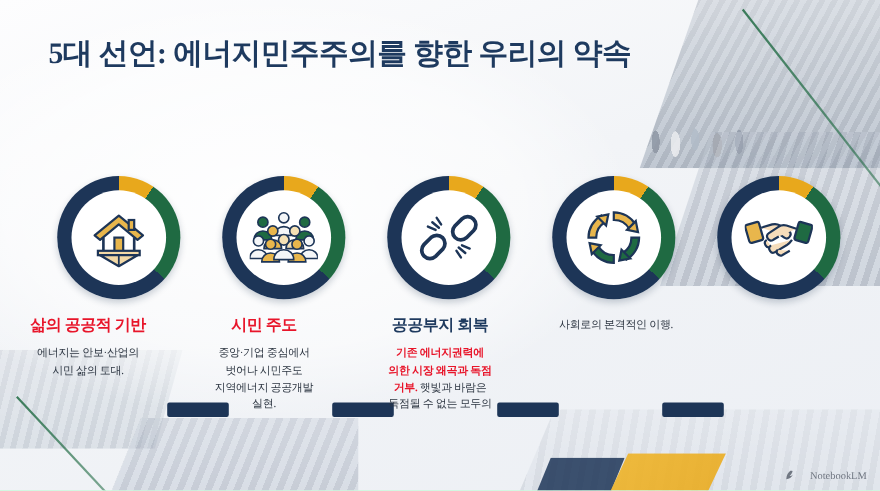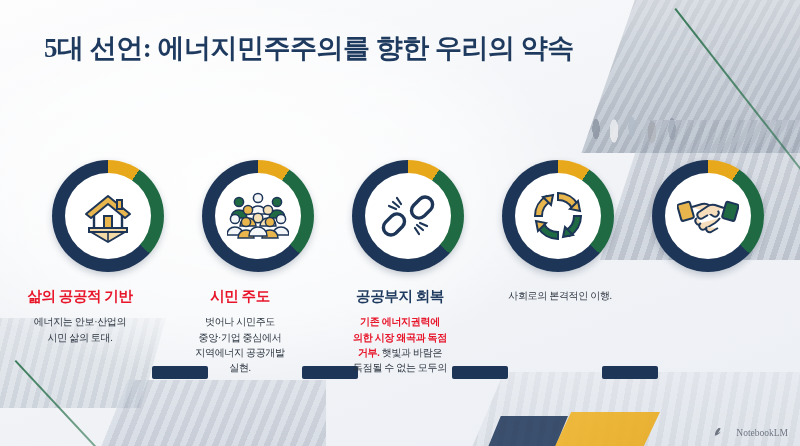--- a/index.html
+++ b/index.html
@@ -363,22 +363,22 @@
       <div class="col-head head-red">삶의 공공적 기반</div>
       <div class="col-body">
         <div>에너지는 안보·산업의</div>
         <div>시민 삶의 토대.</div>
       </div>
     </div>
 
     <div class="col">
       <div class="col-head head-red">시민 주도</div>
       <div class="col-body">
+        <div>중앙·기업 중심에서</div>
         <div>벗어나 시민주도</div>
-        <div>중앙·기업 중심에서</div>
         <div>지역에너지 공공개발</div>
         <div>실현.</div>
       </div>
     </div>
 
     <div class="col">
       <div class="col-head head-navy">공공부지 회복</div>
       <div class="col-body">
         <div class="em-red">기존 에너지권력에</div>
         <div class="em-red">의한 시장 왜곡과 독점</div>

